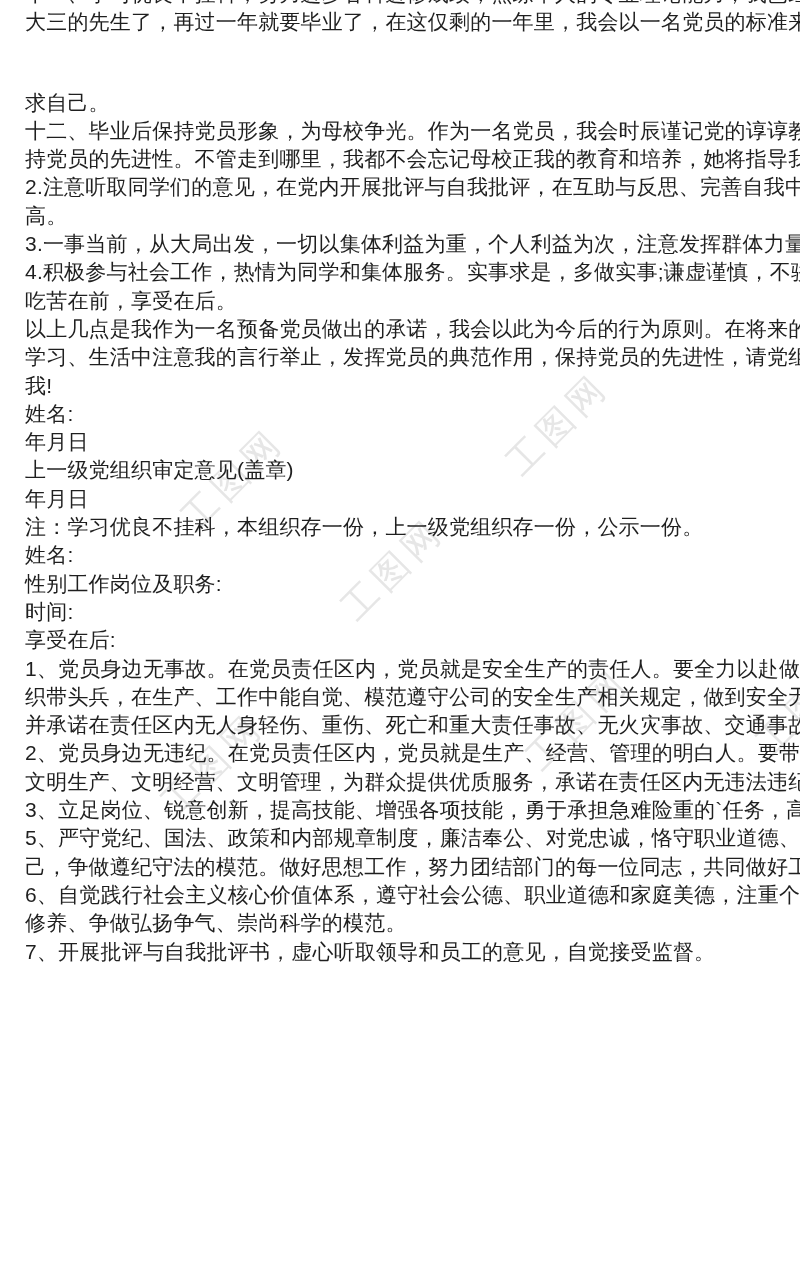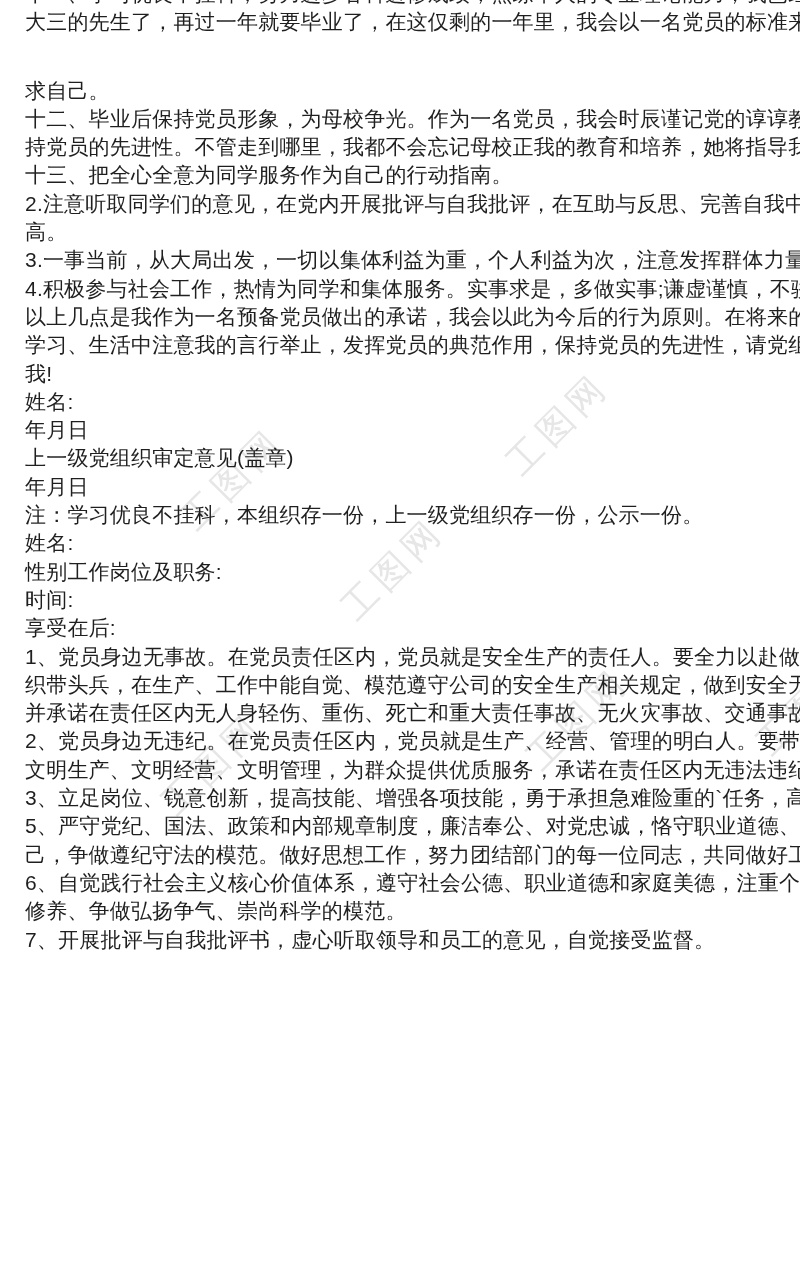--- a/index.html
+++ b/index.html
@@ -51,28 +51,28 @@
       <span class="watermark" style="left: 170px; top: 455px; color: rgb(210, 210, 210);">工图网</span>
       <span class="watermark" style="left: 495px; top: 400px; color: rgb(210, 210, 210);">工图网</span>
       <span class="watermark" style="left: 330px; top: 545px; color: rgb(210, 210, 210);">工图网</span>
       <span class="watermark" style="left: 515px; top: 695px; color: rgb(210, 210, 210);">工图网</span>
       <span class="watermark" style="left: 150px; top: 740px; color: rgb(210, 210, 210);">工图网</span>
       <span class="watermark" style="left: 745px; top: 680px; color: rgb(210, 210, 210);">工图网</span>
     </div>
   <div class="doc-text" style="color: rgb(31, 31, 31);">
       <div class="line">十一、学习优良不挂科，努力进步各科进修成绩，熟练本人的专业理论能力，我已经是一名</div>
       <div class="line">大三的先生了，再过一年就要毕业了，在这仅剩的一年里，我会以一名党员的标准来严格要</div>
-      <div class="line" style="margin-top: 40px;">求自己。</div>
+      <div class="line" style="margin-top: 52px;">求自己。</div>
       <div class="line">十二、毕业后保持党员形象，为母校争光。作为一名党员，我会时辰谨记党的谆谆教导，保</div>
       <div class="line">持党员的先进性。不管走到哪里，我都不会忘记母校正我的教育和培养，她将指导我的一生。</div>
-      <div class="line">十三、把全心全意为同学服务作为自己的行动指南。</div>
       <div class="line">2.注意听取同学们的意见，在党内开展批评与自我批评，在互助与反思、完善自我中共同提</div>
       <div class="line">高。</div>
       <div class="line">3.一事当前，从大局出发，一切以集体利益为重，个人利益为次，注意发挥群体力量。</div>
       <div class="line">4.积极参与社会工作，热情为同学和集体服务。实事求是，多做实事;谦虚谨慎，不骄不躁;</div>
+      <div class="line">吃苦在前，享受在后。</div>
       <div class="line">以上几点是我作为一名预备党员做出的承诺，我会以此为今后的行为原则。在将来的任务、</div>
       <div class="line">学习、生活中注意我的言行举止，发挥党员的典范作用，保持党员的先进性，请党组织考验</div>
       <div class="line">我!</div>
       <div class="line">姓名:</div>
       <div class="line">年月日</div>
       <div class="line">上一级党组织审定意见(盖章)</div>
       <div class="line">年月日</div>
       <div class="line">注：学习优良不挂科，本组织存一份，上一级党组织存一份，公示一份。</div>
       <div class="line">姓名:</div>
       <div class="line">性别工作岗位及职务:</div>

